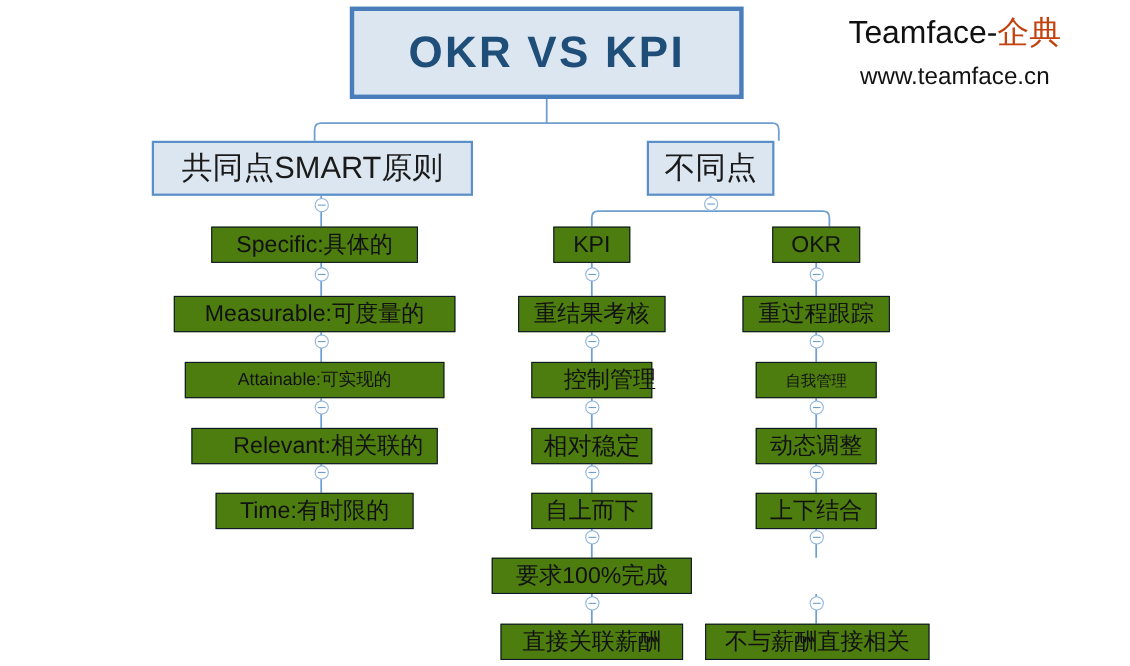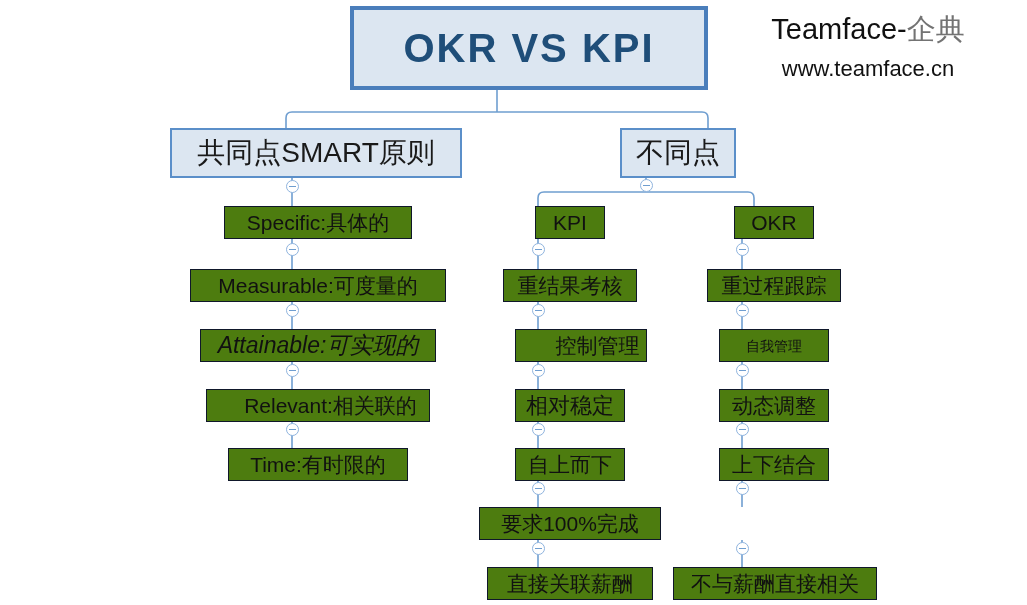--- a/index.html
+++ b/index.html
@@ -34,21 +34,20 @@
 
   
   .node {
     position: absolute;
     box-sizing: border-box;
     display: flex;
     align-items: center;
     justify-content: center;
     white-space: nowrap;
     line-height: 1;
-    margin-left: 32px;
   }
 
   
   .node.root {
     background: #dce6f1;
     border: 4px solid #4a7ebb;
     color: #1f4e79;
     font-weight: bold;
     letter-spacing: 2px;
   }
@@ -94,21 +93,21 @@
     top: 10px;
     text-align: center;
     width: 270px;
   }
   #brand .line1 {
     font-size: 29px;
     color: #111111;
     white-space: nowrap;
   }
   #brand .line1 .cn {
-    color: #737373;
+    color: #c2410c;
   }
   #brand .line2 {
     font-size: 22px;
     color: #111111;
     margin-top: 6px;
     white-space: nowrap;
   }
 </style>
 </head>
 <body>
@@ -158,37 +157,37 @@
   <div class="node cat" style="left:588px; top:128px; width:116px; height:50px; font-size:28px;">
     <span>不同点</span>
   </div>
 
   <div class="node leaf" style="left:192px; top:206px; width:188px; height:33px; font-size:21px;">
     <span>Specific:具体的</span>
   </div>
   <div class="node leaf" style="left:158px; top:269px; width:256px; height:33px; font-size:21px;">
     <span>Measurable:可度量的</span>
   </div>
-  <div class="node leaf" style="left:168px; top:329px; width:236px; height:33px; font-size:23px;font-style:italic;">
+  <div class="node leaf" style="left:168px; top:329px; width:236px; height:33px; font-size:16px;">
     <span>Attainable:可实现的</span>
   </div>
   <div class="node leaf" style="left:174px; top:389px; width:224px; height:33px; font-size:21px;padding-left:25px;">
     <span>Relevant:相关联的</span>
   </div>
   <div class="node leaf" style="left:196px; top:448px; width:180px; height:33px; font-size:21px;">
     <span>Time:有时限的</span>
   </div>
 
   <div class="node leaf" style="left:503px; top:206px; width:70px; height:33px; font-size:21px;">
     <span>KPI</span>
   </div>
   <div class="node leaf" style="left:471px; top:269px; width:134px; height:33px; font-size:21px;">
     <span>重结果考核</span>
   </div>
-  <div class="node leaf" style="left:483px; top:329px; width:132px; height:33px; font-size:21px;padding-left:33px;">
+  <div class="node leaf" style="left:483px; top:329px; width:110px; height:33px; font-size:21px;padding-left:33px;">
     <span>控制管理</span>
   </div>
   <div class="node leaf" style="left:483px; top:389px; width:110px; height:33px; font-size:22px;">
     <span>相对稳定</span>
   </div>
   <div class="node leaf" style="left:483px; top:448px; width:110px; height:33px; font-size:21px;">
     <span>自上而下</span>
   </div>
   <div class="node leaf" style="left:447px; top:507px; width:182px; height:33px; font-size:21px;">
     <span>要求100%完成</span>

